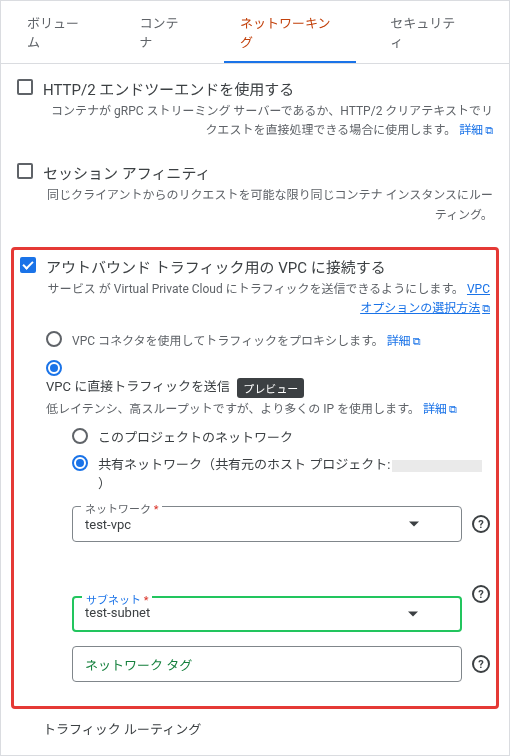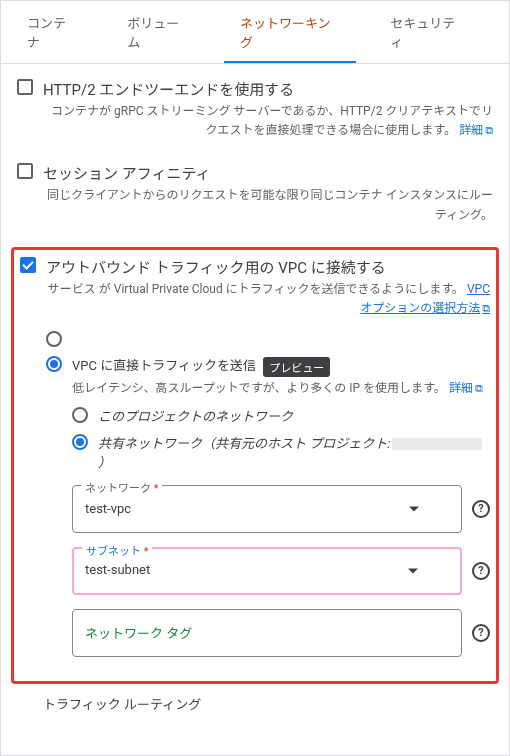--- a/index.html
+++ b/index.html
@@ -121,25 +121,25 @@
     align-items: center;
   }
   .field {
     flex: 1;
     border: 1px solid #80868b;
     border-radius: 4px;
     padding: 10px 34px 10px 12px;
     font-size: 13px;
     color: #3c4043;
     position: relative;
-    height: 48px;
-    display: flex;
-    align-items: center;
-  }
-  .field.focused { border: 2px solid #f9a8d4; padding: 6px 33px 9px 11px; }
+    height: 36px;
+    display: flex;
+    align-items: center;
+  }
+  .field.focused { border: 2px solid #22c55e; padding: 6px 33px 9px 11px; margin-top: 40px; }
   .field-label {
     position: absolute;
     top: -7px;
     left: 8px;
     background: #fff;
     padding: 0 4px;
     font-size: 11px;
     color: #5f6368;
   }
   .field.focused .field-label { color: #1a73e8; }
@@ -178,22 +178,22 @@
     width: 90px; height: 12px;
     background: #eaeaea;
     vertical-align: middle;
     margin-left: 2px;
   }
 </style>
 </head>
 <body>
 
 <div class="tabs">
+  <div class="tab">ボリューム</div>
   <div class="tab">コンテナ</div>
-  <div class="tab">ボリューム</div>
   <div class="tab active">ネットワーキング</div>
   <div class="tab">セキュリティ</div>
 </div>
 
 <div class="content">
 
 
   <div class="chk-row">
     <div class="chk"></div>
     <div class="chk-body">
@@ -228,40 +228,46 @@
           </a>
         </div>
       </div>
     </div>
 
     <div class="sub-indent">
 
       <div class="radio-row">
         <div class="radio"></div>
         <div class="radio-body">
-        </div>
-      </div>
-
-      <div class="radio-row" style="margin-top:6px;">
+          <div class="radio-desc">
+            <span>VPC コネクタを使用してトラフィックをプロキシします。</span>
+            <a class="link">
+              <span>詳細</span><span class="ext-icon">⧉</span>
+            </a>
+          </div>
+        </div>
+      </div>
+
+      <div class="radio-row" style="margin-top:6px;flex-direction:column;">
         <div class="radio selected"></div>
         <div class="radio-body">
           <div class="radio-title">
             <span>VPC に直接トラフィックを送信</span>
             <span class="badge">プレビュー</span>
           </div>
           <div class="radio-desc">
             <span>低レイテンシ、高スループットですが、より多くの IP を使用します。</span>
             <a class="link">
               <span>詳細</span><span class="ext-icon">⧉</span>
             </a>
           </div>
         </div>
       </div>
 
-      <div class="sub-indent" style="font-style:italic;">
+      <div class="sub-indent" style="">
         <div class="radio-row">
           <div class="radio"></div>
           <div class="radio-body">
             <div class="radio-title">このプロジェクトのネットワーク</div>
           </div>
         </div>
         <div class="radio-row">
           <div class="radio selected"></div>
           <div class="radio-body">
             <div class="radio-title">

